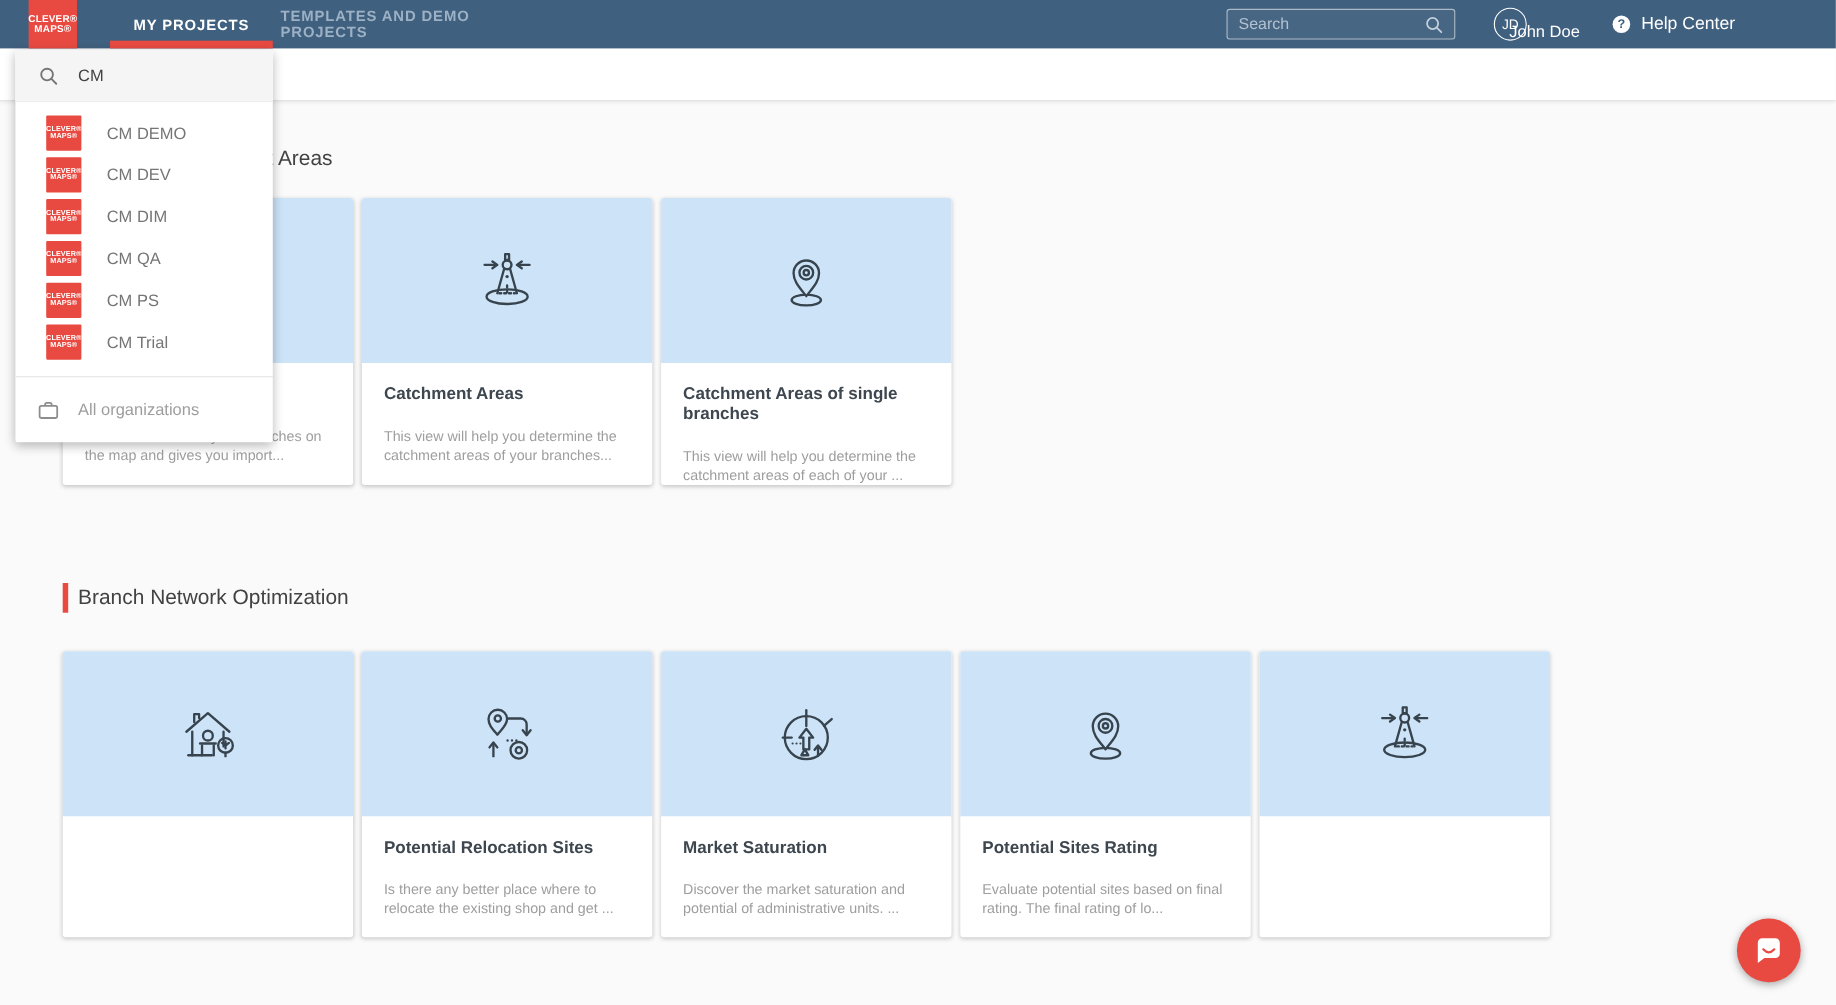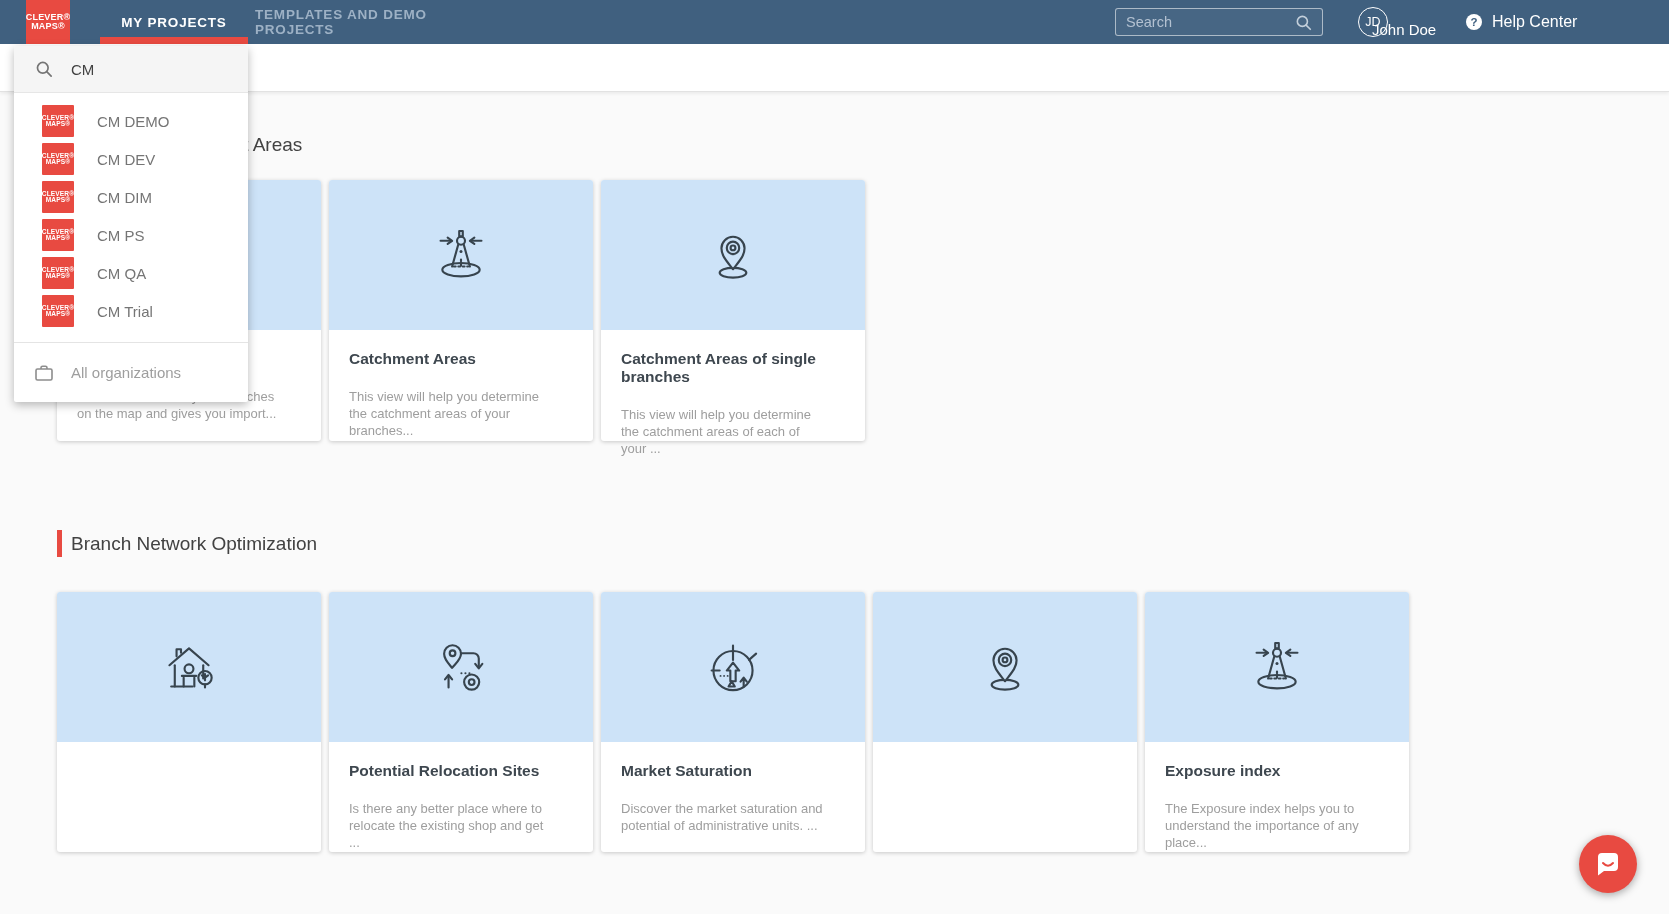--- a/index.html
+++ b/index.html
@@ -48,21 +48,21 @@
   .section-bar { width:5px; height:27px; background:#e84a41; margin-right:9px; }
   .section-title { font-size:19px; color:#424242; }
 
   
   .card { position:absolute; width:264px; background:#fff; border-radius:3px;
           box-shadow:0 1px 4px rgba(0,0,0,.20); cursor:pointer; }
   .row1 .card { height:261px; }
   .row2 .card { height:260px; }
   .card-head { height:150px; background:#cde3f8; border-radius:3px 3px 0 0;
                display:flex; align-items:center; justify-content:center; }
-  .card-body { padding:20px 37px 0 20px; }
+  .card-body { padding:20px 20px 0 20px; }
   .card-title { font-size:15.5px; font-weight:bold; color:#3e474f; line-height:18px; }
   .card-desc { margin-top:20px; font-size:13px; line-height:17px; color:#9e9e9e; padding-right:4px; }
   .icon-svg { stroke:#37444e; fill:none; stroke-width:2.4; stroke-linecap:round; stroke-linejoin:round; }
 
   
   .dropdown { position:absolute; left:14px; top:46px; width:234px; background:#fff; border-radius:2px;
               box-shadow:0 3px 10px rgba(0,0,0,.28); z-index:60; }
   .dd-search { height:47px; background:#f5f5f5; border-bottom:1px solid #e6e6e6; border-radius:2px 2px 0 0;
                display:flex; align-items:center; }
   .dd-search .mag { margin-left:21px; }
@@ -263,31 +263,31 @@
       <div class="card-desc">Discover the market saturation and potential of administrative units. ...</div>
     </div>
   </div>
 
   <div class="card" style="left:873px; top:592px;">
     <div class="card-head">
       <svg class="icon-svg" width="64" height="64">
           <use href="#i-pin"></use>
         </svg>
     </div>
+    <div class="card-body">
+      <div class="card-title">Potential Sites Rating</div>
+      <div class="card-desc">Evaluate potential sites based on final rating. The final rating of lo...</div>
+    </div>
   </div>
 
   <div class="card" style="left:1145px; top:592px;">
     <div class="card-head">
       <svg class="icon-svg" width="64" height="64">
           <use href="#i-compass"></use>
         </svg>
-    </div>
-    <div class="card-body">
-      <div class="card-title">Exposure index</div>
-      <div class="card-desc">The Exposure index helps you to understand the importance of any place...</div>
     </div>
   </div>
 </div>
 
 <div class="dropdown">
   <div class="dd-search">
     <svg class="mag" width="19" height="19" style="stroke:#757575;fill:none;stroke-width:1.8;stroke-linecap:round">
         <use href="#i-mag"></use>
       </svg>
     <div class="dd-search-text">CM</div>
@@ -312,28 +312,28 @@
           <span>CLEVER®</span>
           <span>MAPS®</span>
         </div>
       <div class="dd-item-label">CM DIM</div>
     </div>
     <div class="dd-item">
       <div class="mini-logo">
           <span>CLEVER®</span>
           <span>MAPS®</span>
         </div>
+      <div class="dd-item-label">CM QA</div>
+    </div>
+    <div class="dd-item">
+      <div class="mini-logo">
+          <span>CLEVER®</span>
+          <span>MAPS®</span>
+        </div>
       <div class="dd-item-label">CM PS</div>
-    </div>
-    <div class="dd-item">
-      <div class="mini-logo">
-          <span>CLEVER®</span>
-          <span>MAPS®</span>
-        </div>
-      <div class="dd-item-label">CM QA</div>
     </div>
     <div class="dd-item">
       <div class="mini-logo">
           <span>CLEVER®</span>
           <span>MAPS®</span>
         </div>
       <div class="dd-item-label">CM Trial</div>
     </div>
   </div>
   <div class="dd-footer">

